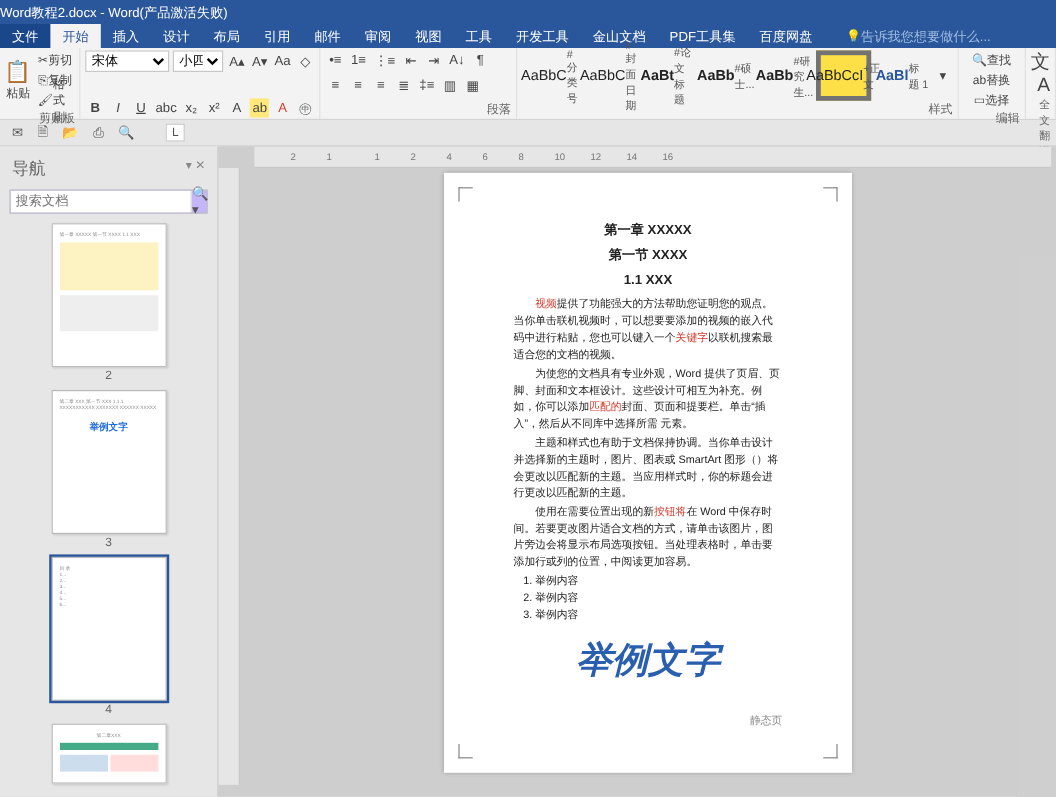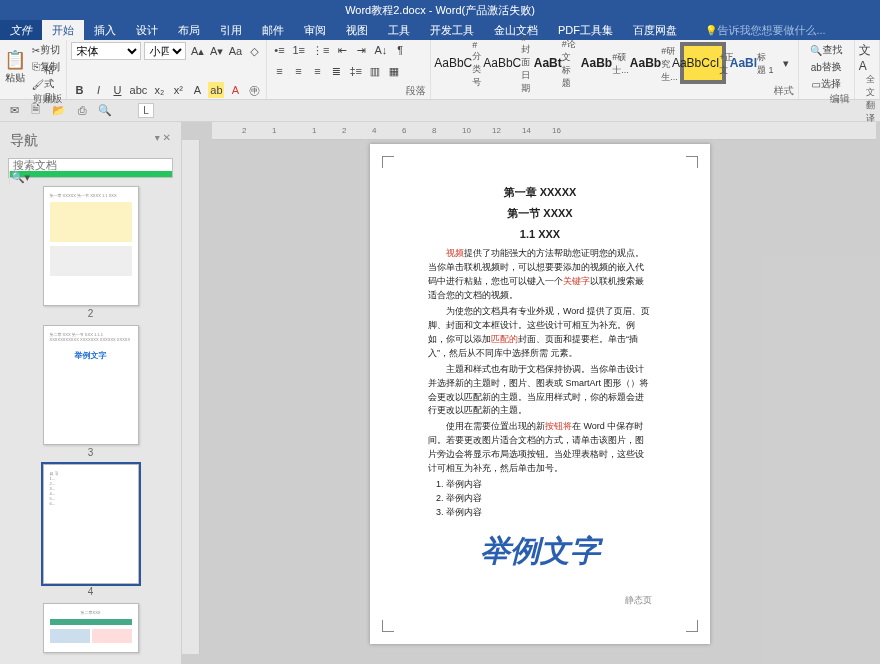--- a/index.html
+++ b/index.html
@@ -1,40 +1,40 @@
 <!DOCTYPE html>
 <html><head>
 <meta charset="utf-8">
 <style>
   * { box-sizing: border-box; margin: 0; padding: 0; font-family: "Microsoft YaHei", "SimSun", sans-serif; }
   body { width: 880px; height: 664px; background: #e6e6e6; overflow: hidden; font-size: 11px; color: #444; }
-  .titlebar { height: 20px; background: #2a579b; color: #fff; display: flex; align-items: center; justify-content: center; font-size: 11px; }
+  .titlebar { height: 20px; background: #2a579b; color: #fff; display: flex; align-items: center; font-size: 11px; }
   .menubar { height: 20px; background: #2a579b; display: flex; align-items: stretch; }
   .menubar .menu-item { padding: 0 10px; color: #fff; font-size: 11px; display: flex; align-items: center; cursor: pointer; }
-  .menubar .file { background: #19478a; font-style: italic; }
+  .menubar .file { background: #19478a; }
   .menubar .active { background: #f3f3f3; color: #2a579b; }
   .menubar .tellme { color: #9fbde0; margin-left: 8px; }
   .menubar .tellme::before { content:"💡 "; font-size:10px;}
   .ribbon { height: 60px; background: #f3f3f3; border-bottom: 1px solid #d4d4d4; display: flex; align-items: stretch; }
   .ribbon-group { display: flex; flex-direction: column; justify-content: space-between; border-right: 1px solid #e1e1e1; padding: 2px 4px 1px 4px; }
   .ribbon-group .label { text-align: right; font-size: 10px; color: #666; }
   .ribbon-row { display: flex; align-items: center; gap: 3px; }
   .ribbon-btn { height: 16px; min-width: 16px; display: inline-flex; align-items: center; justify-content: center; font-size: 11px; color: #444; cursor: pointer; padding: 0 2px; }
   .ribbon-btn.small { font-size: 10px; }
   .style-item { width: 46px; height: 42px; border: 1px solid transparent; display: flex; flex-direction: row; align-items: center; justify-content: center; cursor: pointer; }
   .style-item:hover, .style-item.sel { border: 4px solid #737373; background: #fde047; }
   .style-preview { font-size: 12px; color: #222; }
   .style-name { font-size: 9px; color: #555; margin-top: 2px; }
   .qat { height: 22px; background: #e6e6e6; border-bottom: 1px solid #d4d4d4; display: flex; align-items: center; gap: 12px; padding-left: 10px; }
   .qat span { font-size: 11px; color: #555; cursor: pointer; }
   .workspace { display: flex; height: 542px; }
   .navpane { width: 182px; background: #e6e6e6; border-right: 1px solid #cfcfcf; display: flex; flex-direction: column; padding: 4px 8px; }
   .navpane h3 { font-size: 14px; color: #666; margin: 6px 2px; font-weight: normal; }
   .navpane .close { float: right; color: #888; cursor: pointer; font-size: 10px;}
-  .searchbox { display: flex; border: 1px solid #bfbfbf; background: #22c55e; height: 20px; margin: 2px 0 6px 0; flex-direction: column; }
+  .searchbox { display: flex; border: 1px solid #bfbfbf; background: #c4b5fd; height: 20px; margin: 2px 0 6px 0; }
   .searchbox input { flex: 1; border: none; font-size: 11px; padding: 0 4px; outline: none; }
   .searchbox .glass { width: 22px; display: flex; align-items: center; justify-content: center; color: #555; border-left:1px solid #ddd;}
   .navtabs { display: flex; gap: 14px; margin: 2px 4px 6px 4px; font-size: 11px; color: #666; }
   .navtabs .t { cursor: pointer; padding-bottom: 3px; }
   .navtabs .t.active { color: #2a579b; border-bottom: 2px solid #2a579b; }
   .thumbs { flex: 1; overflow-y: auto; display: flex; flex-direction: column; align-items: center; gap: 6px; padding-top: 2px;}
   .thumb-wrap { display:flex; flex-direction:column; align-items:center; }
   .thumb { width: 96px; height: 120px; background: #fff; border: 1px solid #bbb; box-shadow: 1px 1px 2px rgba(0,0,0,.15); padding: 6px; font-size: 4px; color: #888; overflow: hidden; }
   .thumb.sel { outline: 2px solid #2a579b; }
   .thumb .yellowbox { background: #fdf3c2; height: 40px; margin: 4px 0;}
@@ -182,21 +182,21 @@
 
   <div class="ribbon-group" style="width:58px">
     <div style="display:flex;flex-direction:column;font-size:10px;gap:1px">
       <span class="ribbon-btn small">🔍 <span>查找</span></span>
       <span class="ribbon-btn small">ab <span>替换</span></span>
       <span class="ribbon-btn small">▭ <span>选择</span></span>
     </div>
     <div class="label">编辑</div>
   </div>
   <div class="ribbon-group" style="width:26px">
-    <span style="font-size:12px;text-align:left;">文A</span>
+    <span style="font-size:16px;text-align:right;">文A</span>
     <div class="label" style="font-size:9px">全文翻译</div>
   </div>
 </div>
 
 <div class="qat">
   <span>✉</span>
   <span>🗎</span>
   <span>📂</span>
   <span>⎙</span>
   <span>🔍</span>
@@ -266,21 +266,21 @@
         <div class="crop tl"></div>
             <div class="crop tr"></div>
             <div class="crop bl"></div>
             <div class="crop br"></div>
         <h1>第一章 XXXXX</h1>
         <h1>第一节 XXXX</h1>
         <h1>1.1 XXX</h1>
         <p><span class="red">视频</span><span>提供了功能强大的方法帮助您证明您的观点。当你单击联机视频时，可以想要要添加的视频的嵌入代码中进行粘贴，您也可以键入一个</span><span class="red">关键字</span><span>以联机搜索最适合您的文档的视频。</span></p>
         <p><span>为使您的文档具有专业外观，Word 提供了页眉、页脚、封面和文本框设计。这些设计可相互为补充。例如，你可以添加</span><span class="red">匹配的</span><span>封面、页面和提要栏。单击“插入”，然后从不同库中选择所需 元素。</span></p>
         <p>主题和样式也有助于文档保持协调。当你单击设计并选择新的主题时，图片、图表或 SmartArt 图形（）将会更改以匹配新的主题。当应用样式时，你的标题会进行更改以匹配新的主题。</p>
-        <p><span>使用在需要位置出现的新</span><span class="red">按钮将</span><span>在 Word 中保存时间。若要更改图片适合文档的方式，请单击该图片，图片旁边会将显示布局选项按钮。当处理表格时，这些设计可相互为补充，然后单击加号。</span></p>
+        <p><span>使用在需要位置出现的新</span><span class="red">按钮将</span><span>在 Word 中保存时间。若要更改图片适合文档的方式，请单击该图片，图片旁边会将显示布局选项按钮。当处理表格时，单击要添加行或列的位置，中阅读更加容易。</span></p>
         <ol>
           <li>举例内容</li>
           <li>举例内容</li>
           <li>举例内容</li>
         </ol>
         <div class="bigblue">举例文字</div>
         <div class="footer">静态页</div>
       </div>
       </div>
     </div>

